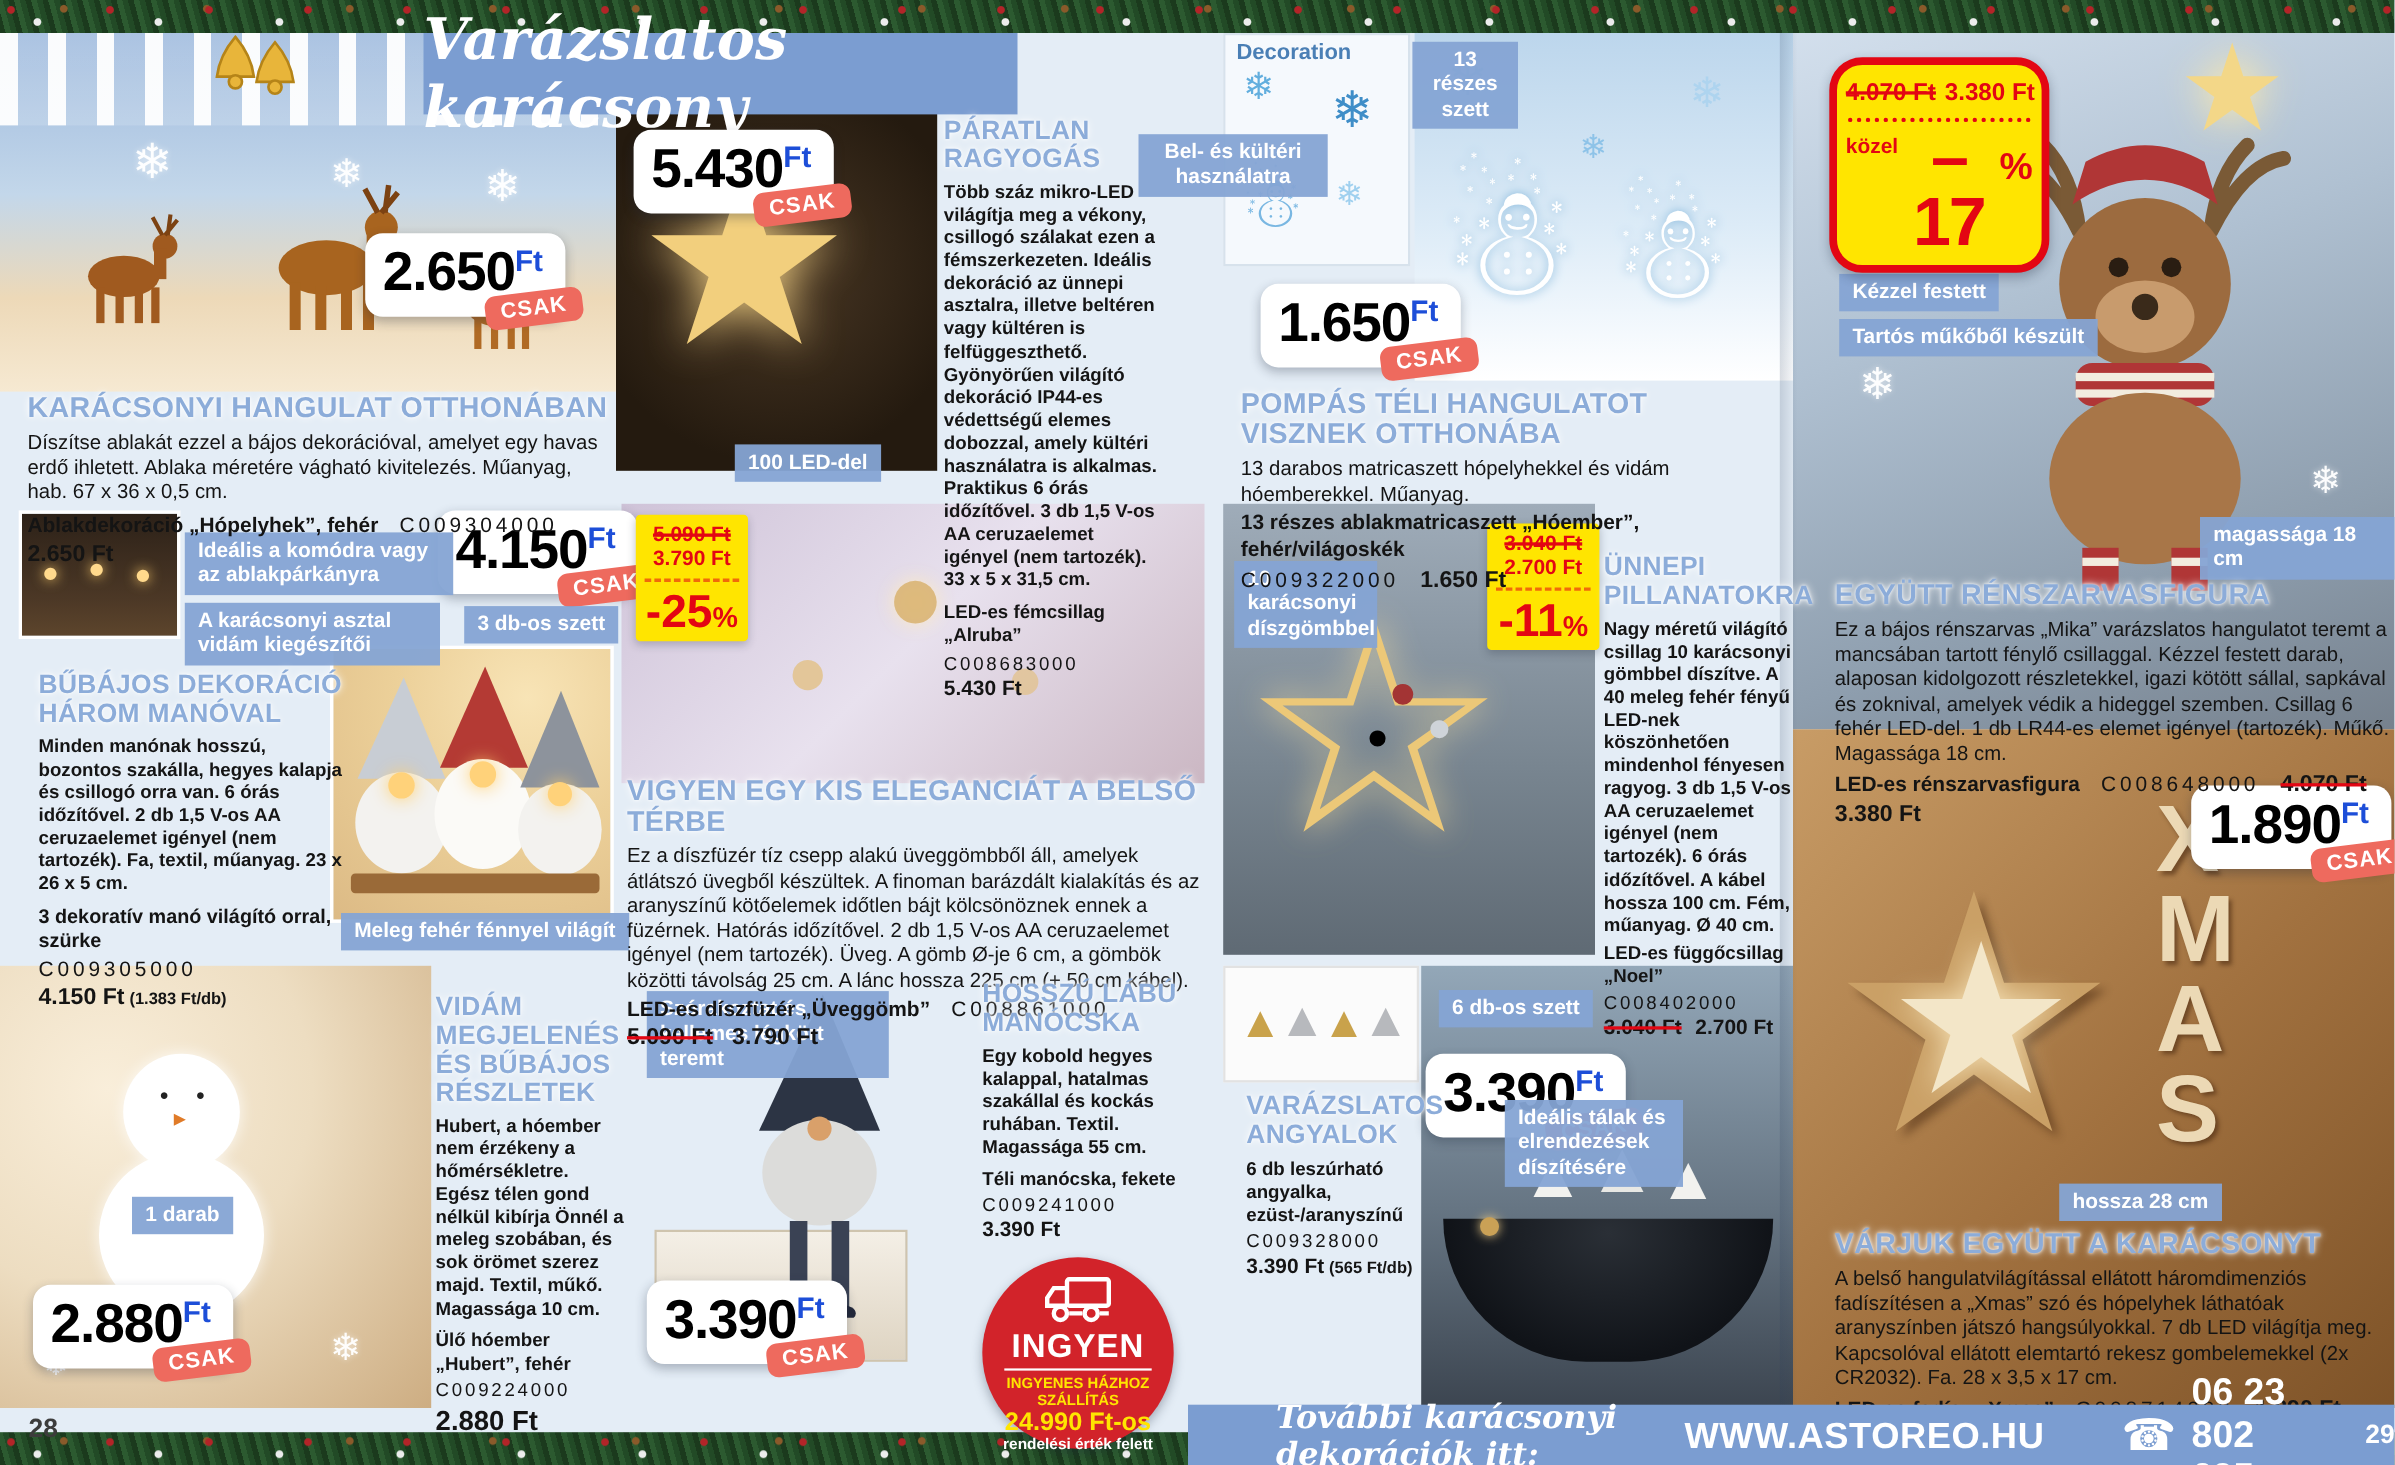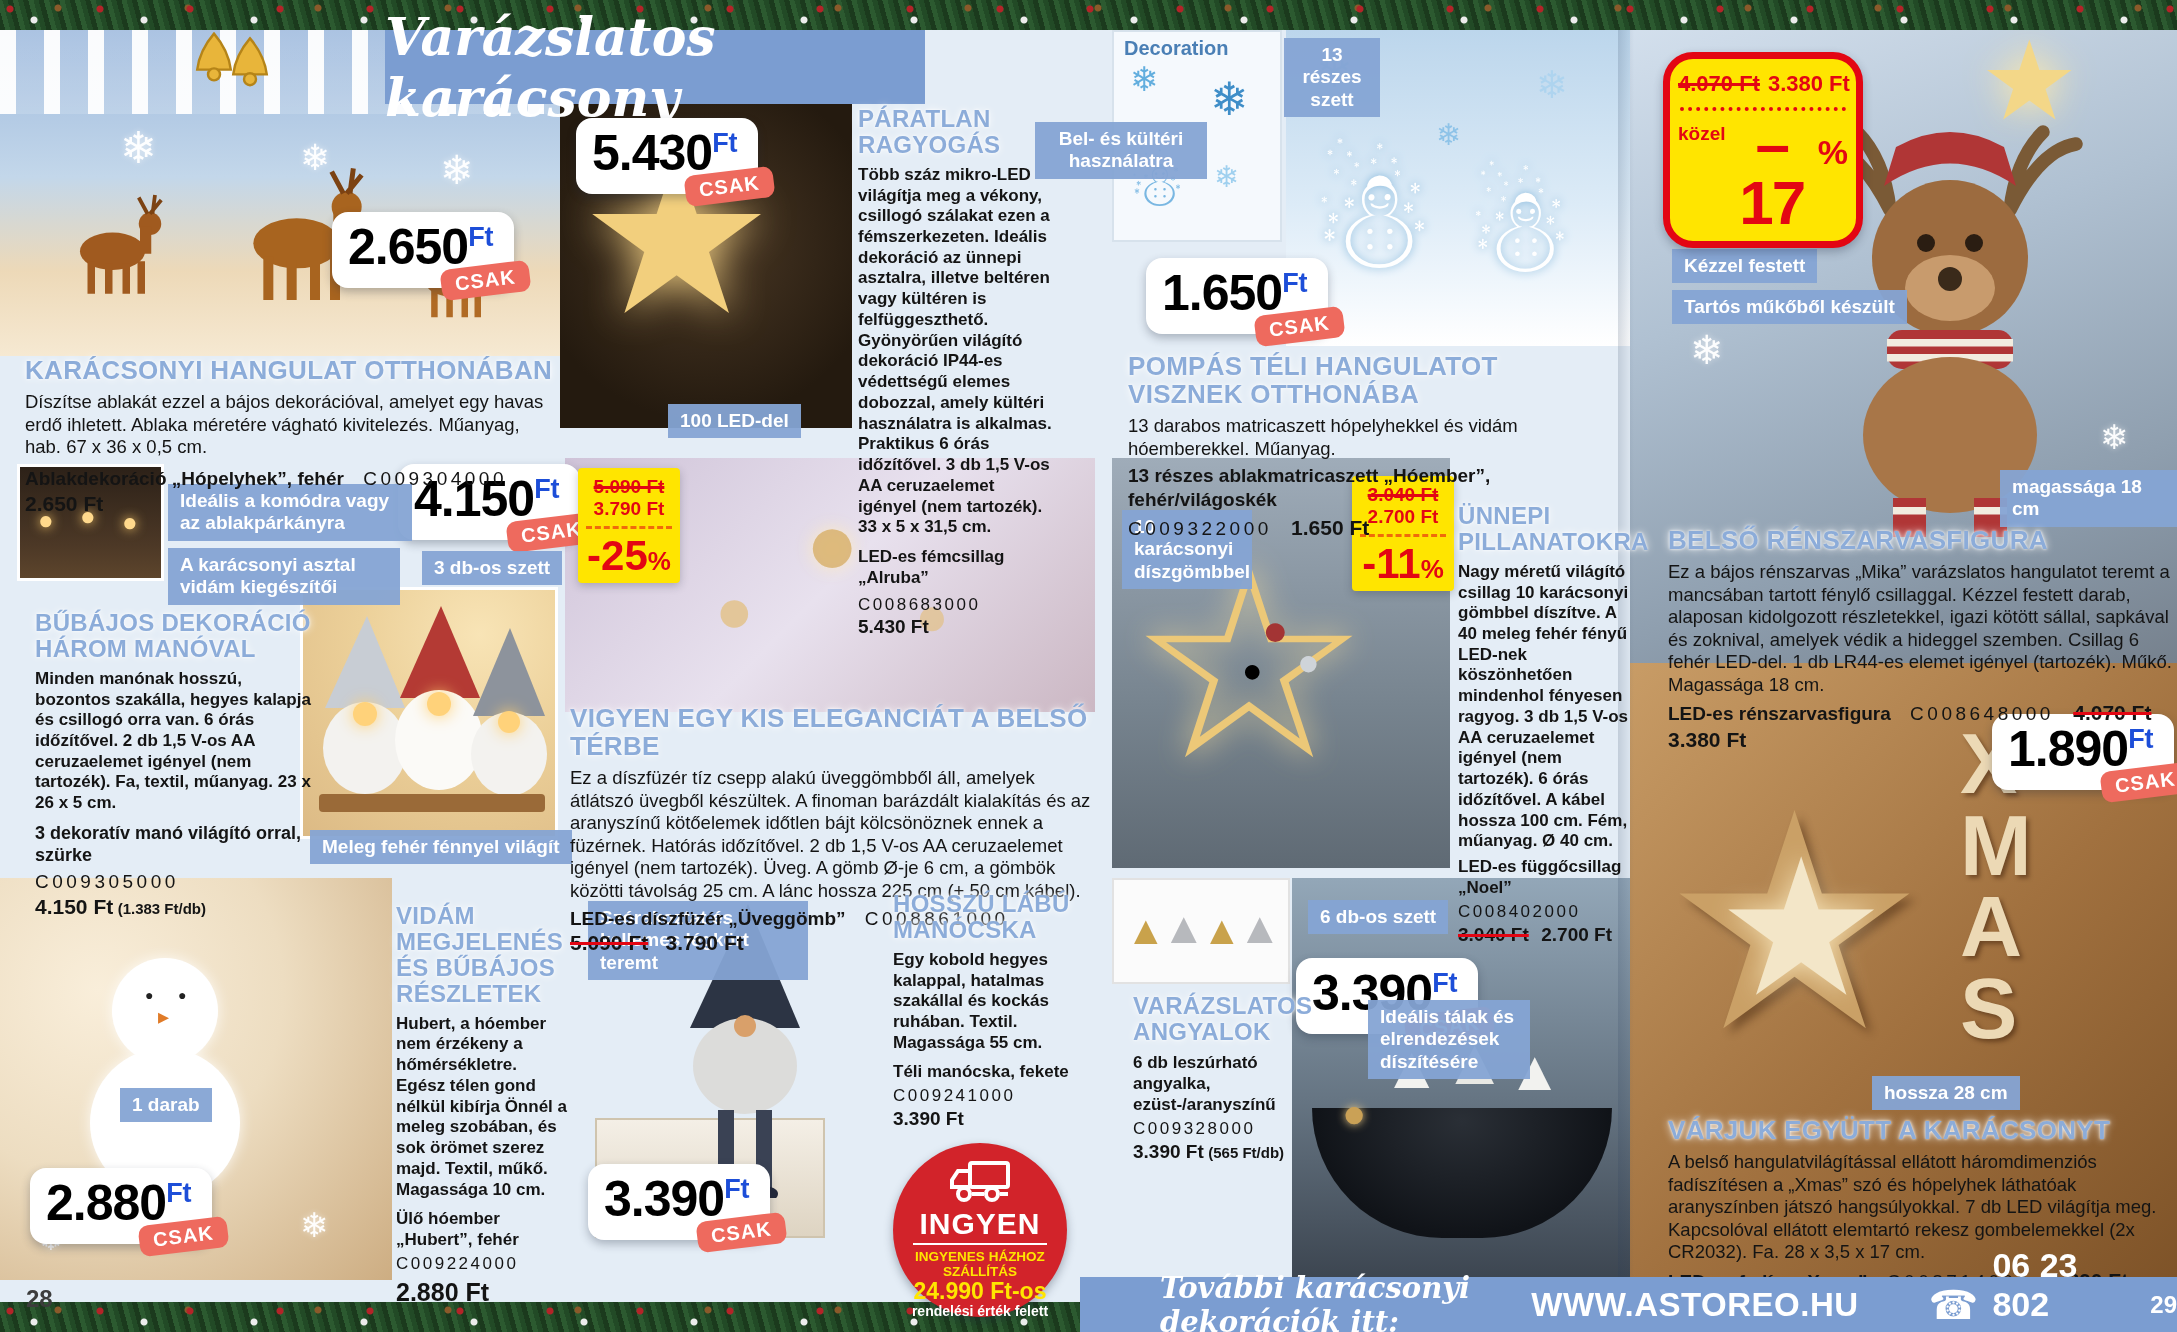--- a/index.html
+++ b/index.html
@@ -465,21 +465,21 @@
     <div class="title">VARÁZSLATOS ANGYALOK</div>
     <div class="pline" style="font-size:17px;">6 db leszúrható angyalka, ezüst-/aranyszínű</div>
     <div class="code" style="font-size:17px;letter-spacing:2.5px;margin-top:3px;">C009328000</div>
     <div style="margin-top:2px;">
       <span class="pr" style="font-size:19px;">3.390 Ft</span>
       <span class="unit">(565 Ft/db)</span>
     </div>
   </div>
 
   <div class="tb" style="left:1668px;top:526px;width:505px;">
-    <div class="title">BELSŐ RÉNSZARVASFIGURA</div>
+    <div class="title">EGYÜTT RÉNSZARVASFIGURA</div>
     <div class="desc" style="margin-bottom:4px;">Ez a bájos rénszarvas „Mika” varázslatos hangulatot teremt a mancsában tartott fénylő csillaggal. Kézzel festett darab, alaposan kidolgozott részletekkel, igazi kötött sállal, sapkával és zoknival, amelyek védik a hideggel szemben. Csillag 6 fehér LED-del. 1 db LR44-es elemet igényel (tartozék). Műkő. Magassága 18 cm.</div>
     <div class="pline">
       <span class="inline-gap">LED-es rénszarvasfigura</span>
       <span class="code">C008648000</span>
       <span class="old">4.070 Ft</span>
       <span class="pr">3.380 Ft</span>
     </div>
   </div>
 
   <div class="tb" style="left:1668px;top:1116px;width:505px;">

